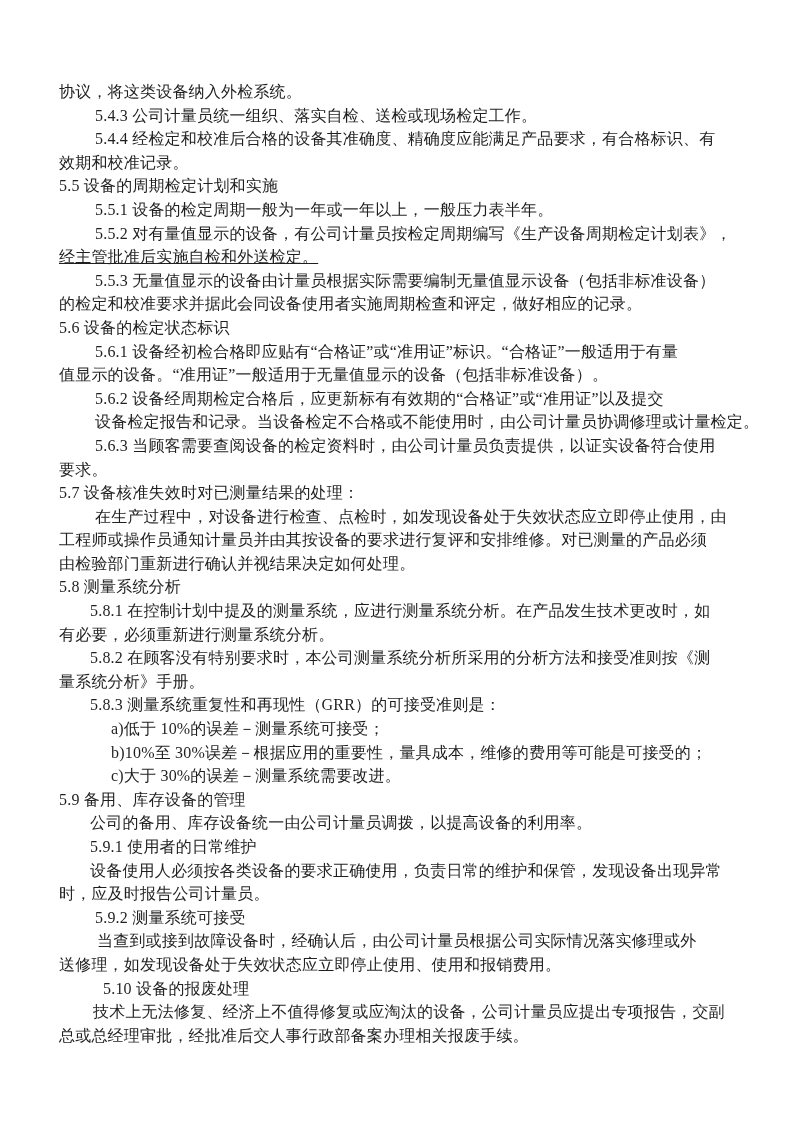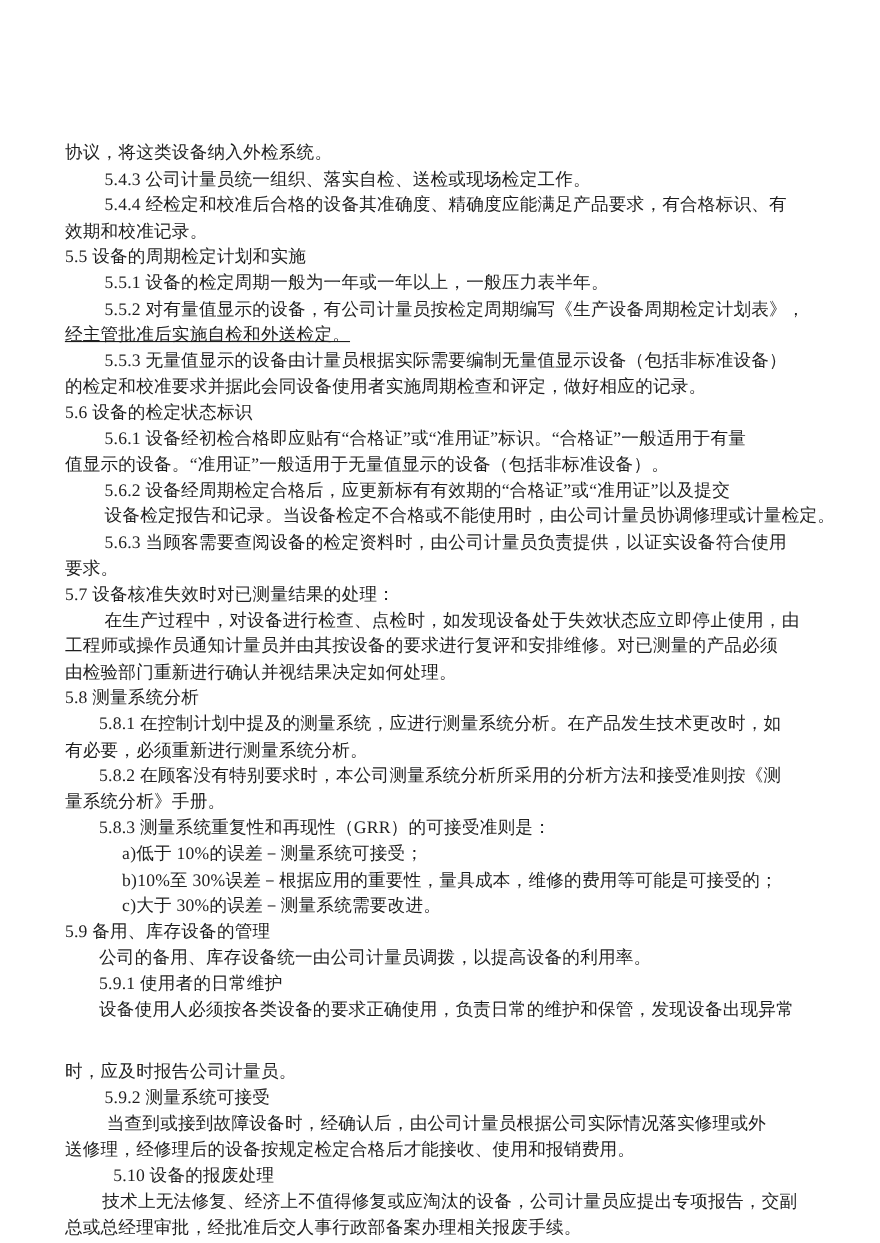--- a/index.html
+++ b/index.html
@@ -28,21 +28,21 @@
   .doc .line {
     white-space: nowrap;
     overflow: visible;
   }
 </style>
 </head>
 <body>
 
 <div class="page" style="background: rgb(255, 255, 255);">
   <div class="doc" id="doc-body" style="color: rgb(31, 31, 31);">
-      <div class="line" style="padding-left: 0px; margin-top: 48px;">协议，将这类设备纳入外检系统。</div>
+      <div class="line" style="padding-left: 0px;">协议，将这类设备纳入外检系统。</div>
       <div class="line" style="padding-left: 36px;">5.4.3 公司计量员统一组织、落实自检、送检或现场检定工作。</div>
       <div class="line" style="padding-left: 36px;">5.4.4 经检定和校准后合格的设备其准确度、精确度应能满足产品要求，有合格标识、有</div>
       <div class="line" style="padding-left: 0px;">效期和校准记录。</div>
       <div class="line" style="padding-left: 0px;">5.5 设备的周期检定计划和实施</div>
       <div class="line" style="padding-left: 36px;">5.5.1 设备的检定周期一般为一年或一年以上，一般压力表半年。</div>
       <div class="line" style="padding-left: 36px;">5.5.2 对有量值显示的设备，有公司计量员按检定周期编写《生产设备周期检定计划表》，</div>
       <div class="line" style="padding-left: 0px; text-decoration: underline;">经主管批准后实施自检和外送检定。</div>
       <div class="line" style="padding-left: 36px;">5.5.3 无量值显示的设备由计量员根据实际需要编制无量值显示设备（包括非标准设备）</div>
       <div class="line" style="padding-left: 0px;">的检定和校准要求并据此会同设备使用者实施周期检查和评定，做好相应的记录。</div>
       <div class="line" style="padding-left: 0px;">5.6 设备的检定状态标识</div>
@@ -62,21 +62,21 @@
       <div class="line" style="padding-left: 31px;">5.8.2 在顾客没有特别要求时，本公司测量系统分析所采用的分析方法和接受准则按《测</div>
       <div class="line" style="padding-left: 0px;">量系统分析》手册。</div>
       <div class="line" style="padding-left: 31px;">5.8.3 测量系统重复性和再现性（GRR）的可接受准则是：</div>
       <div class="line" style="padding-left: 52px;">a)低于 10%的误差－测量系统可接受；</div>
       <div class="line" style="padding-left: 52px;">b)10%至 30%误差－根据应用的重要性，量具成本，维修的费用等可能是可接受的；</div>
       <div class="line" style="padding-left: 52px;">c)大于 30%的误差－测量系统需要改进。</div>
       <div class="line" style="padding-left: 0px;">5.9 备用、库存设备的管理</div>
       <div class="line" style="padding-left: 31px;">公司的备用、库存设备统一由公司计量员调拨，以提高设备的利用率。</div>
       <div class="line" style="padding-left: 31px;">5.9.1 使用者的日常维护</div>
       <div class="line" style="padding-left: 31px;">设备使用人必须按各类设备的要求正确使用，负责日常的维护和保管，发现设备出现异常</div>
-      <div class="line" style="padding-left: 0px; margin-top: 33px;">时，应及时报告公司计量员。</div>
+      <div class="line" style="padding-left: 0px;">时，应及时报告公司计量员。</div>
       <div class="line" style="padding-left: 36px;">5.9.2 测量系统可接受</div>
       <div class="line" style="padding-left: 38px;">当查到或接到故障设备时，经确认后，由公司计量员根据公司实际情况落实修理或外</div>
-      <div class="line" style="padding-left: 0px;">送修理，经修理后的设备按规定检定合格后才能接收、使用和报销费用。</div>
+      <div class="line" style="padding-left: 0px;">送修理，如发现设备处于失效状态应立即停止使用、使用和报销费用。</div>
       <div class="line" style="padding-left: 44px;">5.10 设备的报废处理</div>
       <div class="line" style="padding-left: 34px;">技术上无法修复、经济上不值得修复或应淘汰的设备，公司计量员应提出专项报告，交副</div>
       <div class="line" style="padding-left: 0px;">总或总经理审批，经批准后交人事行政部备案办理相关报废手续。</div>
     </div>
 </div>
 
 </body></html>

